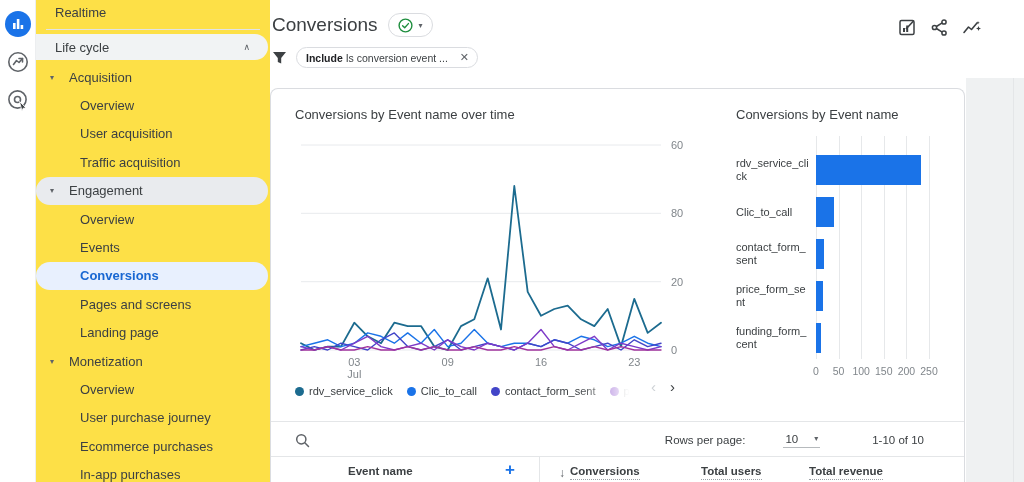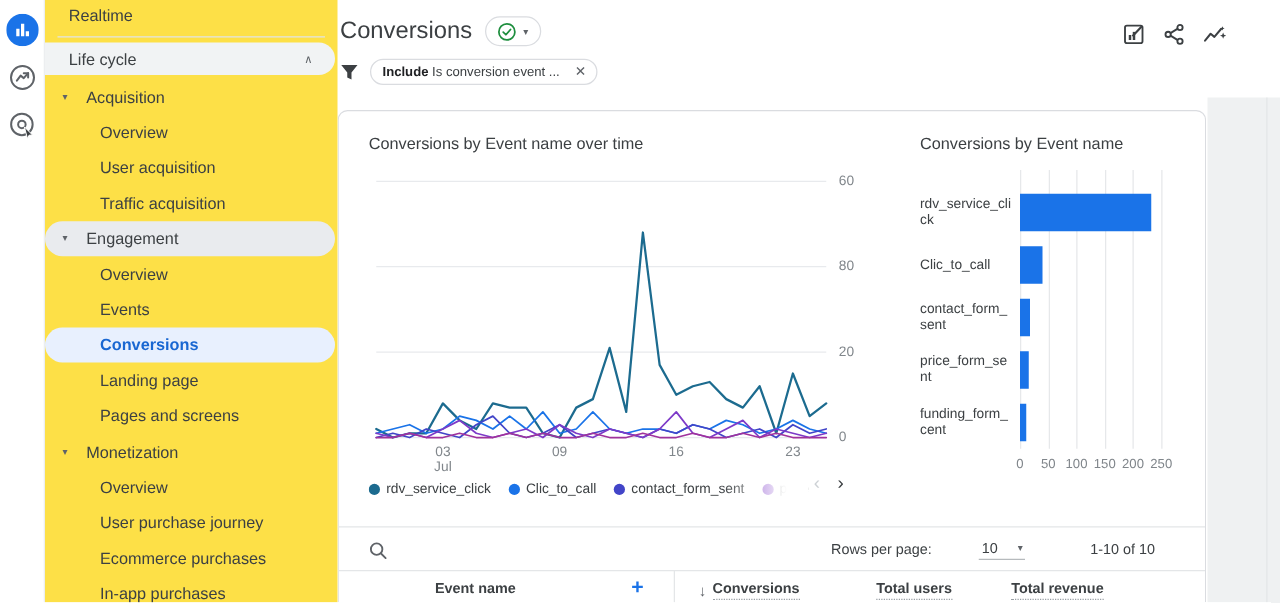--- a/index.html
+++ b/index.html
@@ -158,24 +158,24 @@
         <div class="nav-row sub">
           <span>Overview</span>
         </div>
         <div class="nav-row sub">
           <span>Events</span>
         </div>
         <div class="nav-row sub selected">
           <span>Conversions</span>
         </div>
         <div class="nav-row sub">
+          <span>Pages and screens</span>
+        </div>
+        <div class="nav-row sub">
           <span>Landing page</span>
-        </div>
-        <div class="nav-row sub">
-          <span>Pages and screens</span>
         </div>
         <div class="nav-row section">
           <span class="sec-arrow">▾</span>
           <span>Monetization</span>
         </div>
         <div class="nav-row sub">
           <span>Overview</span>
         </div>
         <div class="nav-row sub">
           <span>User purchase journey</span>

